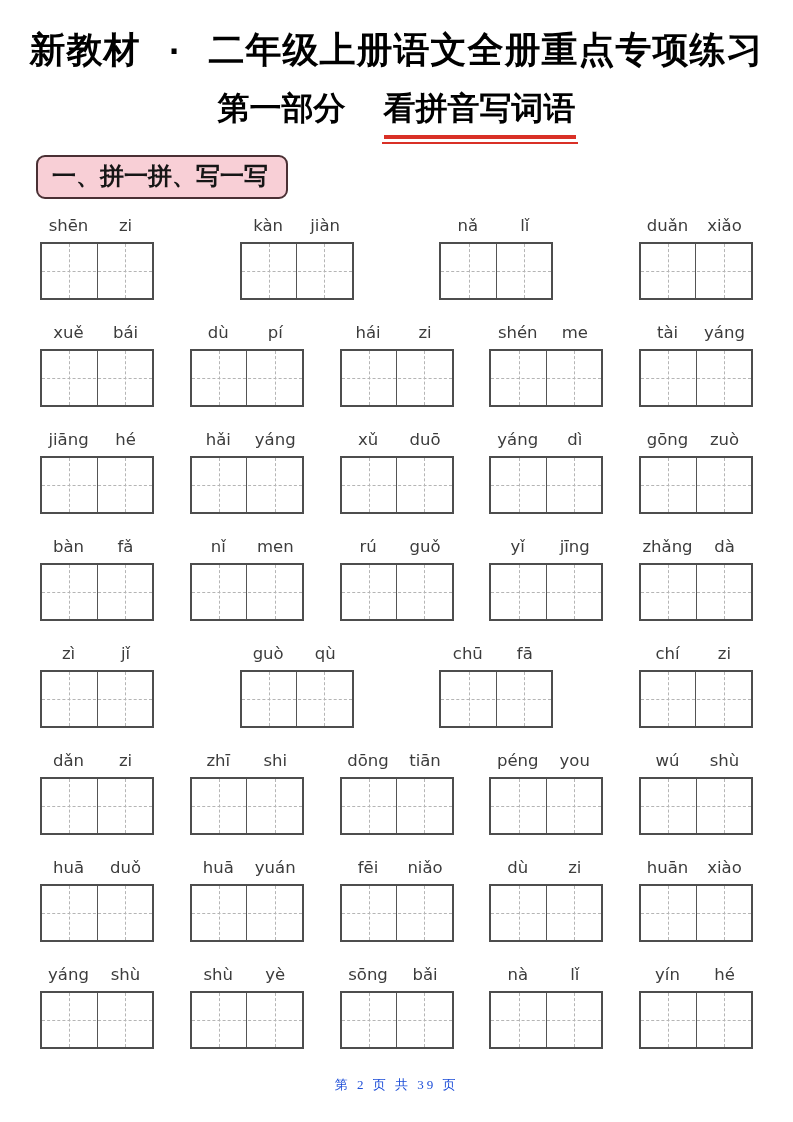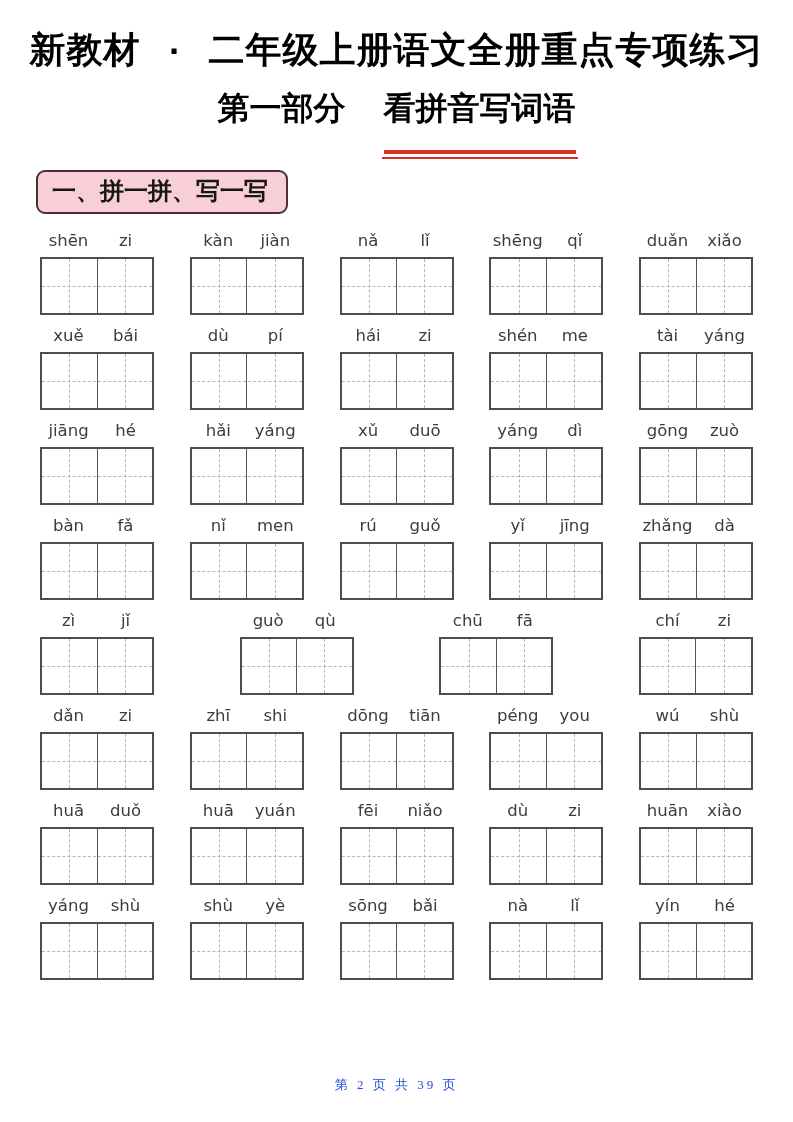--- a/index.html
+++ b/index.html
@@ -33,21 +33,21 @@
     font-weight: 700;
     font-size: 32px;
     color: #000000;
     white-space: nowrap;
   }
   .subtitle .part1 { margin-right: 38px; text-align: center; }
   .subtitle .part2 {
     position: relative;
     display: inline-block;
     border-bottom: 4px solid #d93026;
-    padding-bottom: 19px;
+    padding-bottom: 4px;
   }
   .subtitle .part2::after {
     content: "";
     position: absolute;
     left: -2px; right: -2px; bottom: -9px;
     height: 2px;
     background: #d93026;
   }
 
   
@@ -63,21 +63,21 @@
     font-size: 24px;
     color: #161616;
     white-space: nowrap;
   }
 
   
   .grid {
     margin: 14px 40px 0 40px;
     display: flex;
     flex-direction: column;
-    gap: 8px;
+    gap: 20px;
   }
   .row {
     display: flex;
     justify-content: space-between;
   }
   .word-block { width: 114px; }
   .pinyin-label {
     display: flex;
     height: 22px;
     margin-bottom: 7px;
@@ -172,31 +172,20 @@
       <span class="syll">nǎ</span>
       <span class="syll">lǐ</span>
     </div>
     <div class="tian-box">
       <div class="tian-cell"></div>
       <div class="tian-cell"></div>
       <div class="h-guide"></div>
     </div>
   </div>
 
-  <div class="word-block">
-    <div class="pinyin-label">
-      <span class="syll">shēng</span>
-      <span class="syll">qǐ</span>
-    </div>
-    <div class="tian-box">
-      <div class="tian-cell"></div>
-      <div class="tian-cell"></div>
-      <div class="h-guide"></div>
-    </div>
-  </div>
 
   <div class="word-block">
     <div class="pinyin-label">
       <span class="syll">duǎn</span>
       <span class="syll">xiǎo</span>
     </div>
     <div class="tian-box">
       <div class="tian-cell"></div>
       <div class="tian-cell"></div>
       <div class="h-guide"></div>

